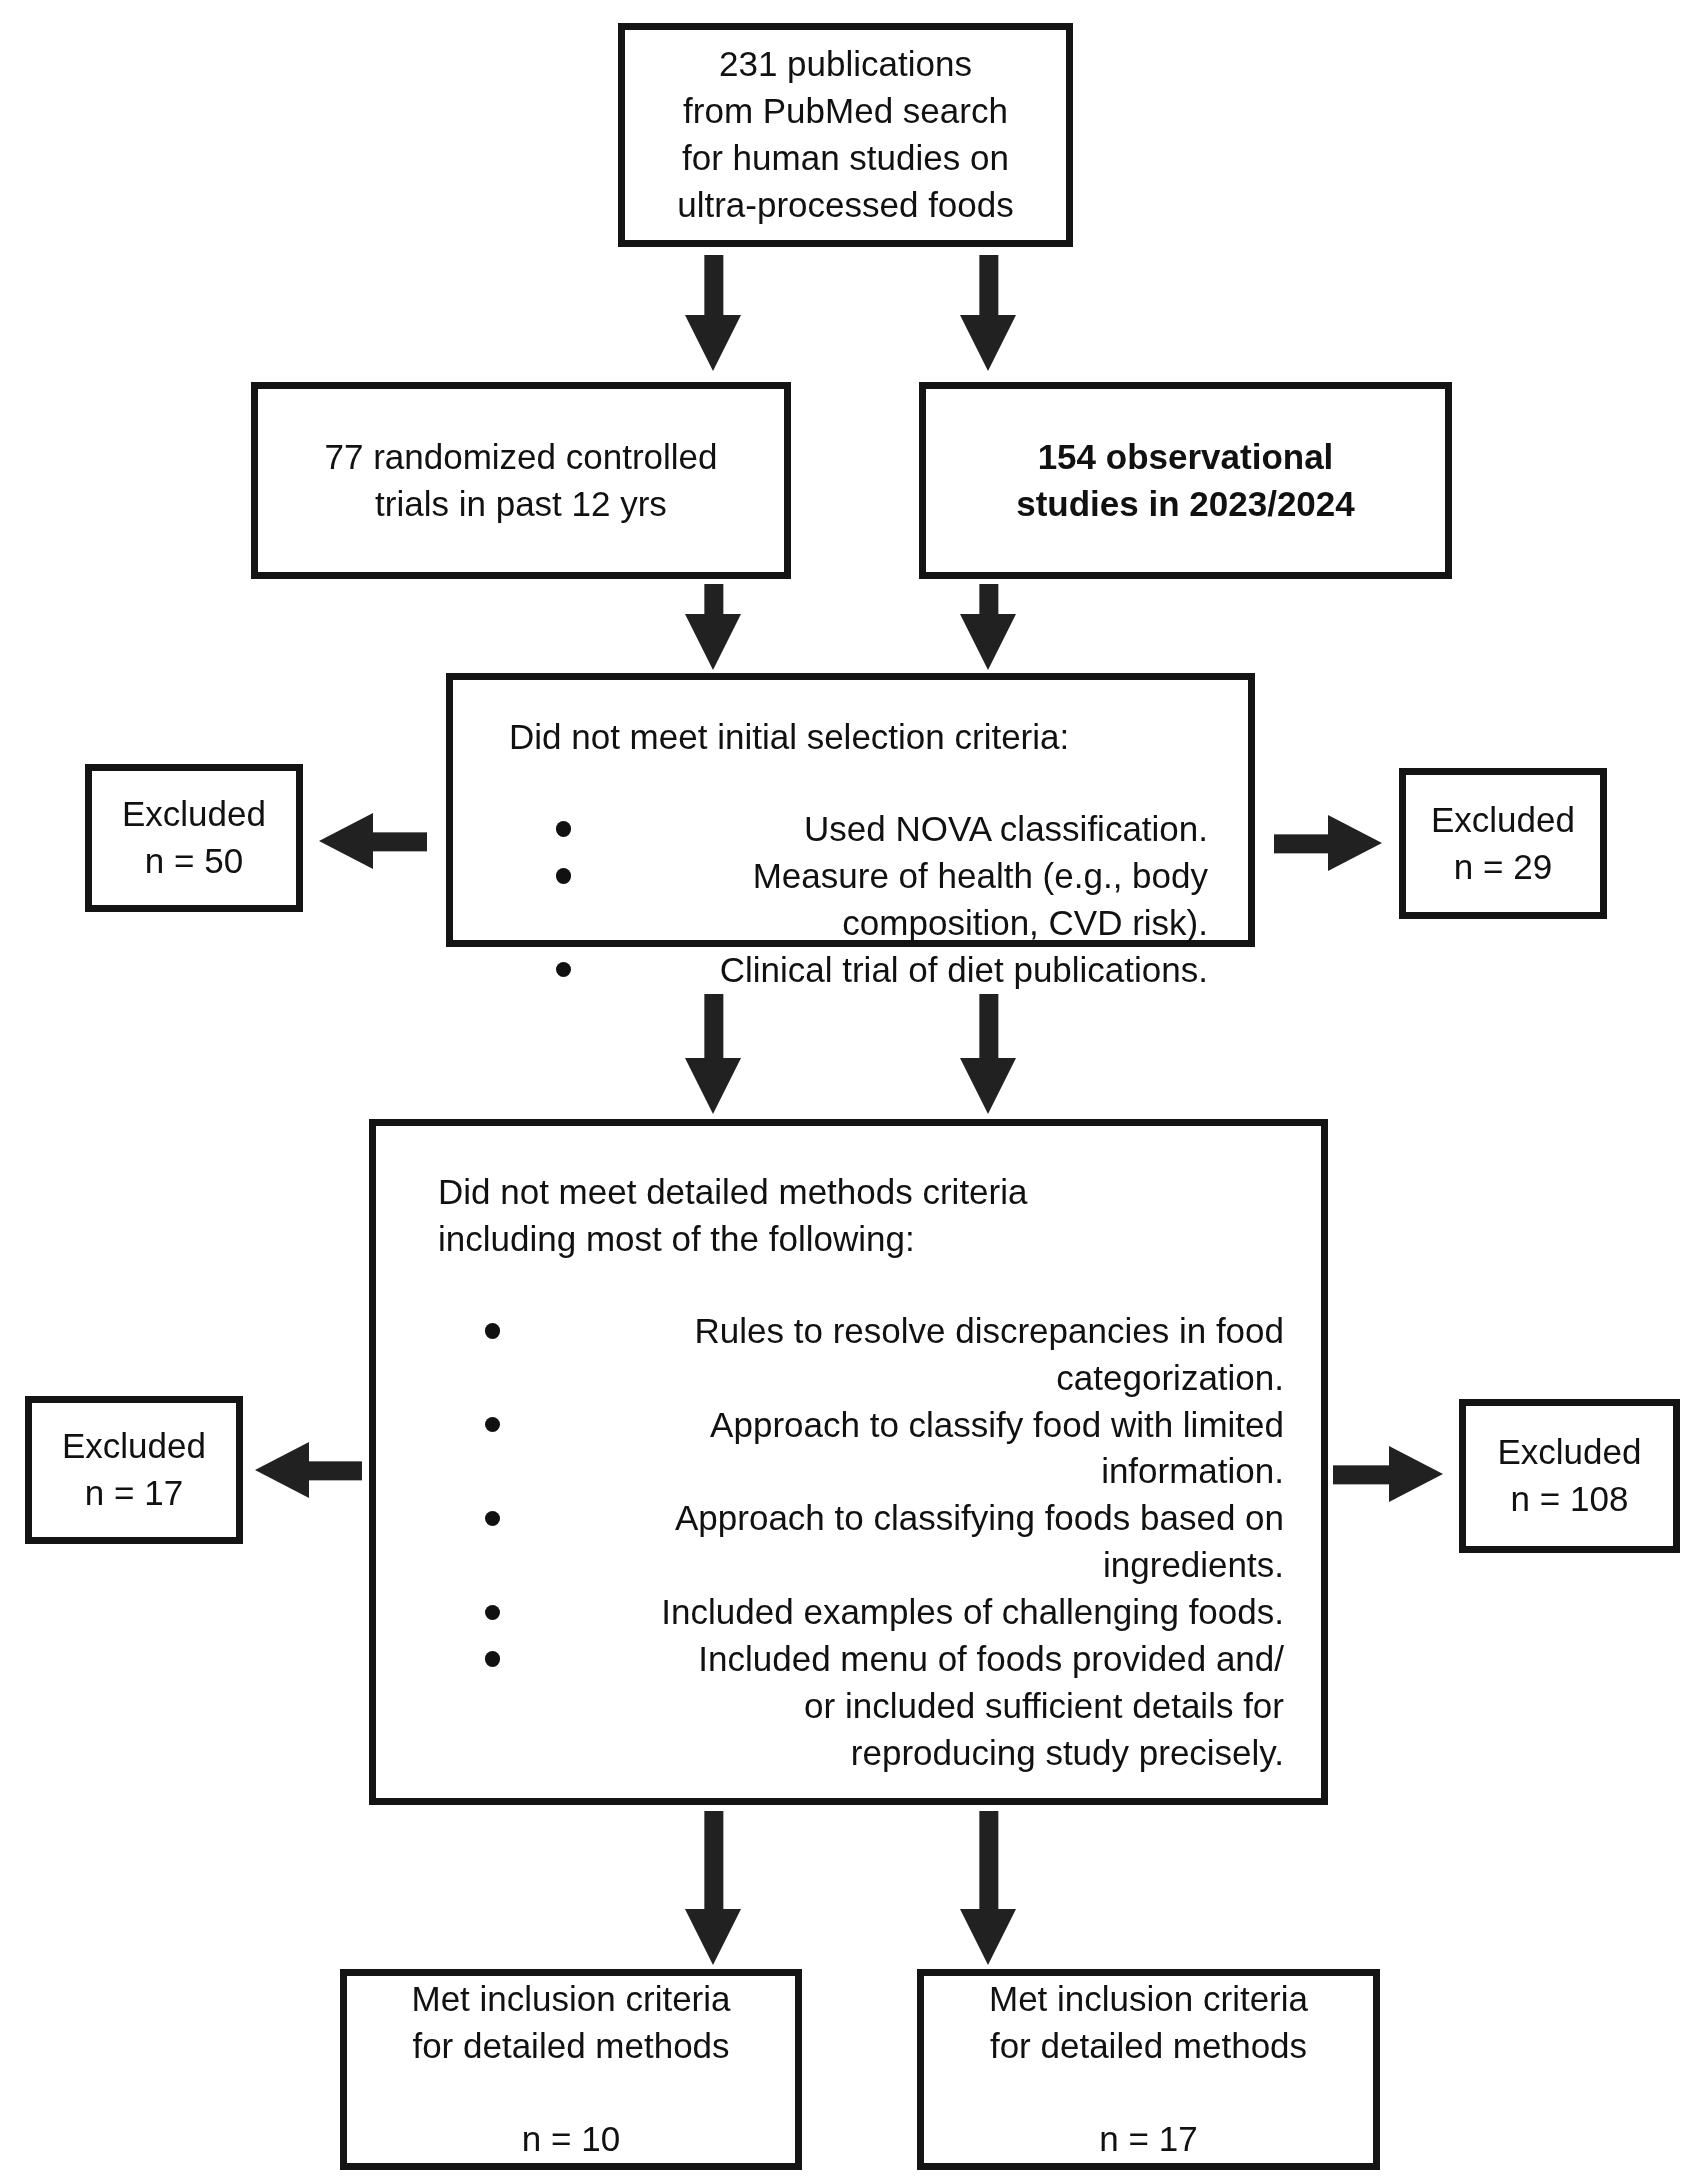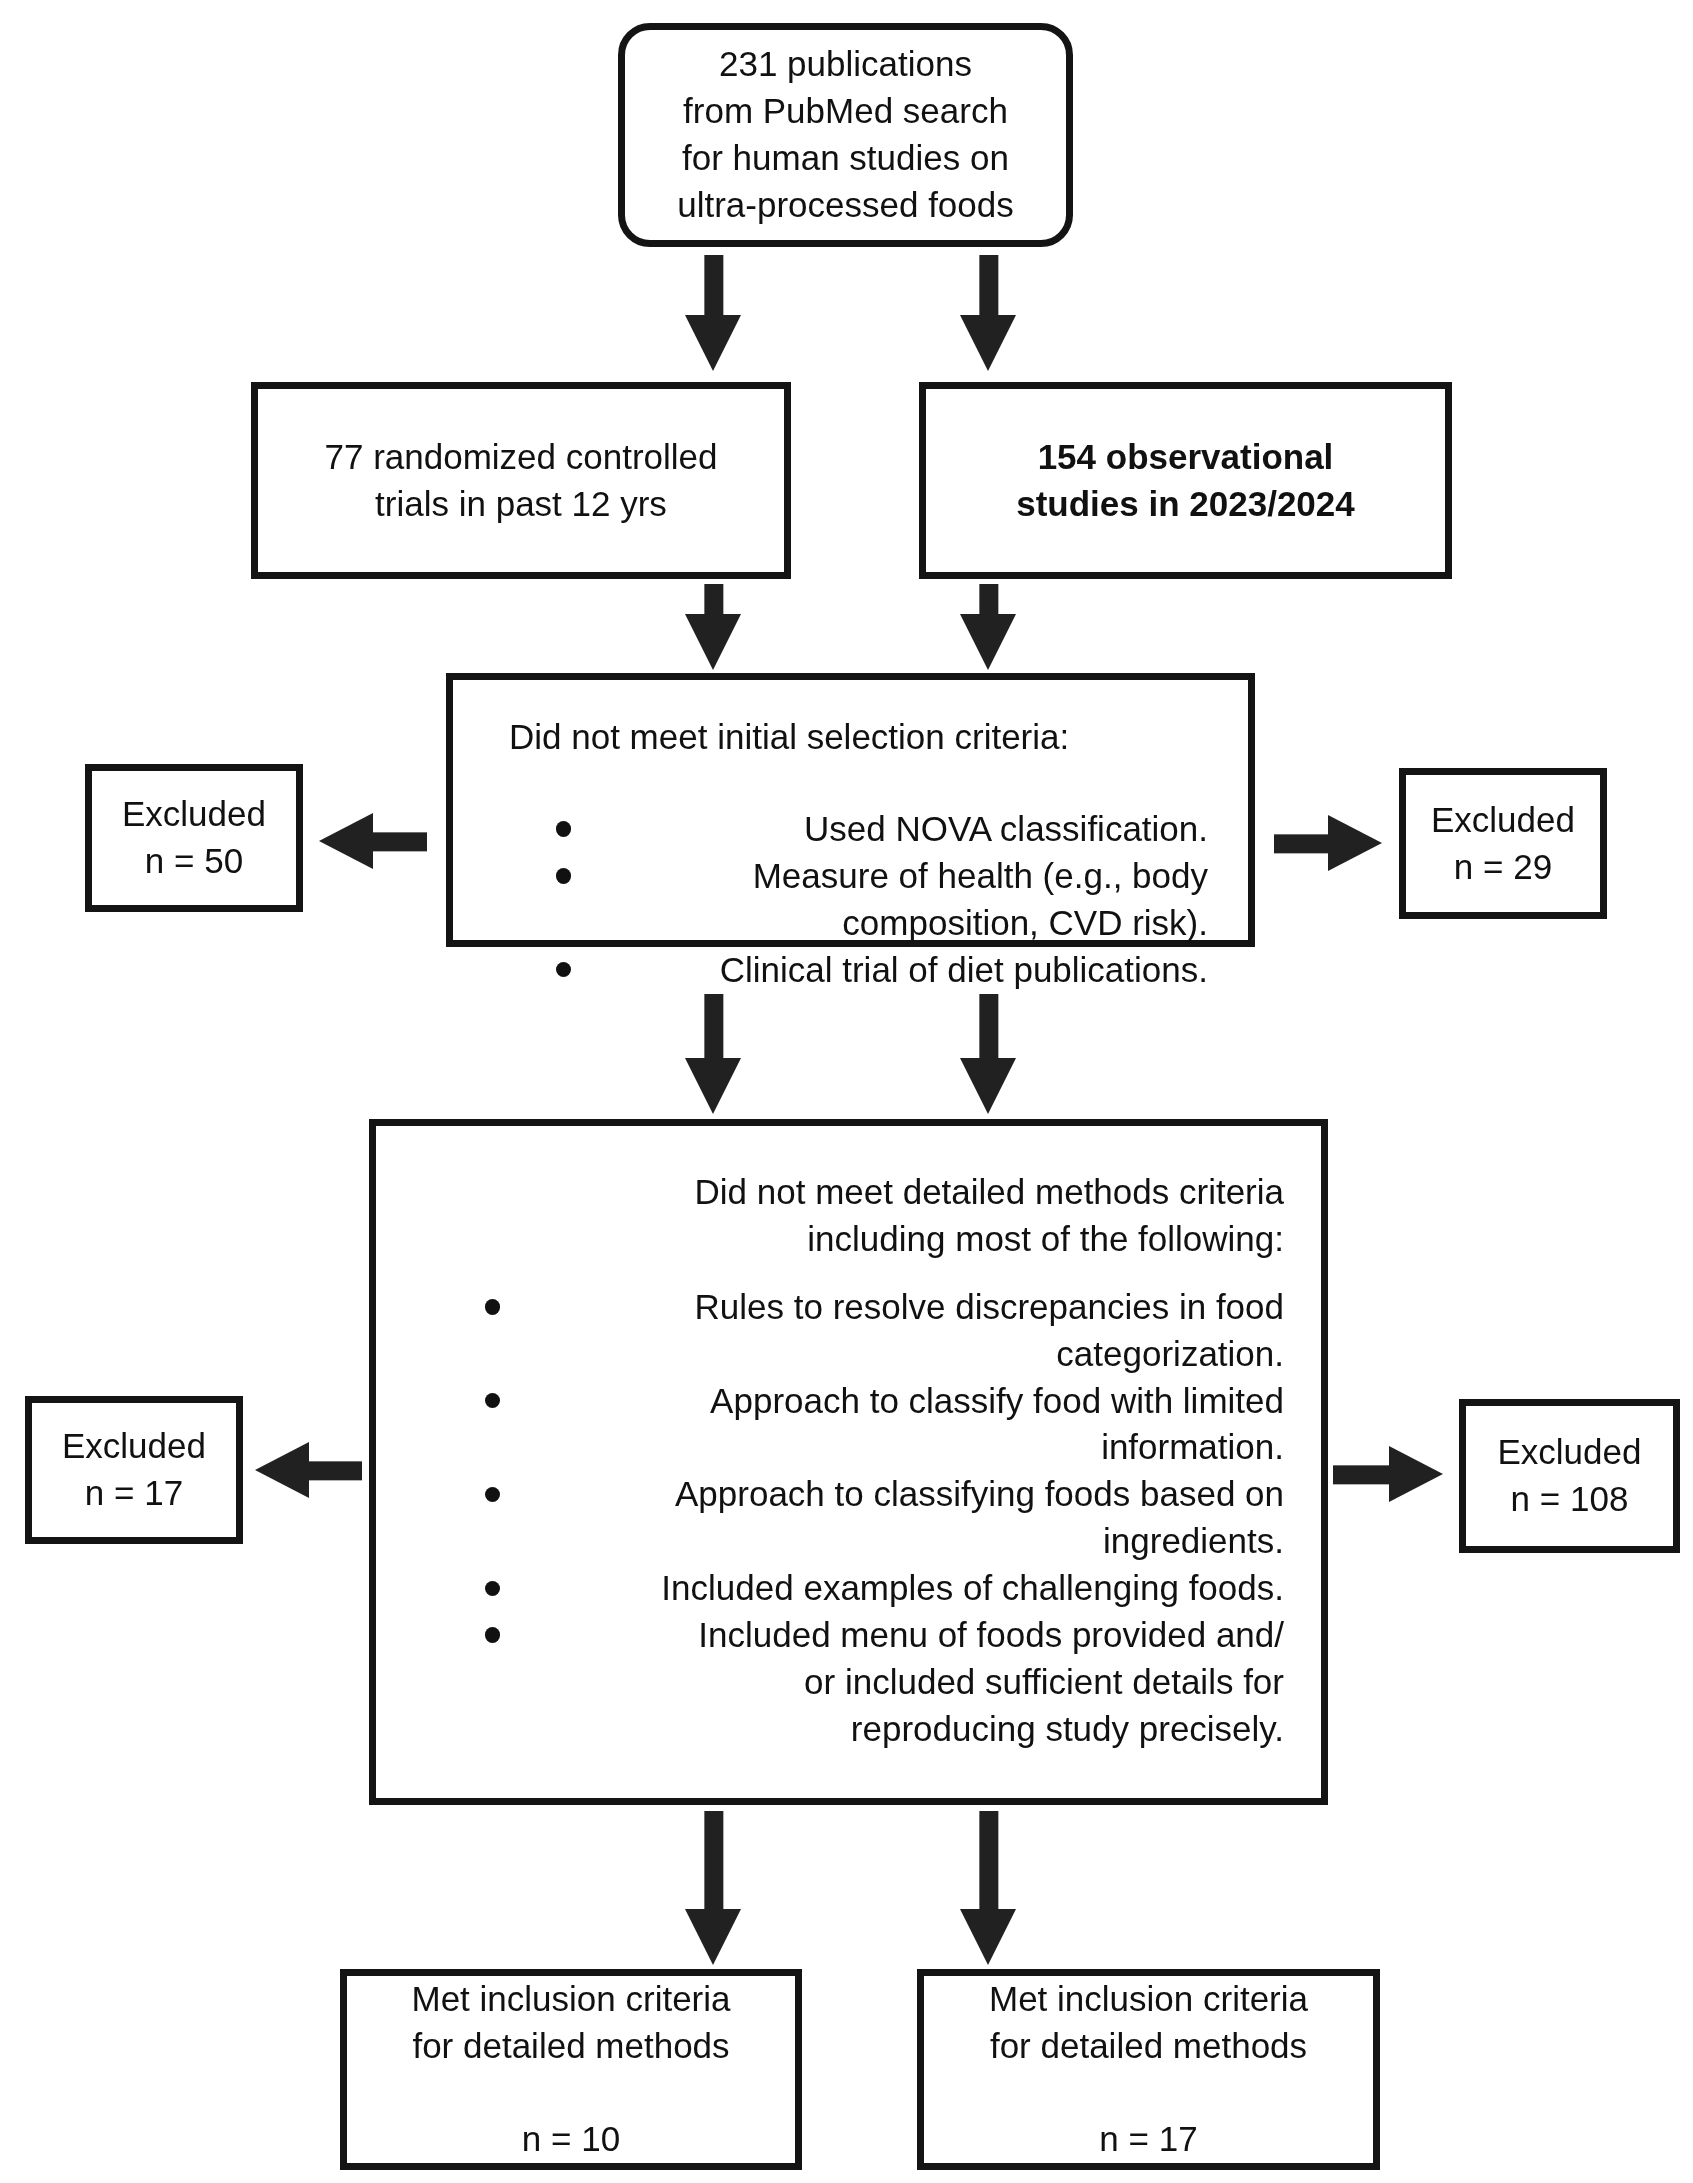--- a/index.html
+++ b/index.html
@@ -32,21 +32,21 @@
   
   .criteria { padding: 34px 40px 0 56px; }
   .criteria-title { white-space: pre-line; margin: 0 0 45px 0; }
   ul.bullets { list-style: none; margin: 0; padding: 0 0 0 45px; text-align: right; }
   ul.bullets li { position: relative; padding-left: 42px; white-space: pre-line; }
   ul.bullets li::before {
     content: ""; position: absolute; left: 1.5px; top: 15.4px;
     width: 15.4px; height: 15.4px; border-radius: 50%; background: var(--text);
   }
   #box-detailed.criteria { padding: 43px 37px 0 62px; }
-  #box-detailed .criteria-title { margin-bottom: 21px; text-align: right; }
+  #box-detailed .criteria-title { margin-bottom: 45px; }
 
   
   .arrow-v { position: absolute; width: 57px; }
   .arrow-v .shaft {
     position: absolute; left: 50%; transform: translateX(-50%);
     top: 0; width: 19.3px; height: calc(100% - 54px); background: var(--arrow);
   }
   .arrow-v .head {
     position: absolute; left: 0; bottom: 0; width: 0; height: 0;
     border-left: 28.6px solid transparent; border-right: 28.6px solid transparent;
@@ -67,21 +67,21 @@
     border-top: 28.6px solid transparent; border-bottom: 28.6px solid transparent;
     border-right: 54px solid var(--arrow);
   }
   .arrow-h.point-right .head {
     right: 0;
     border-top: 28.6px solid transparent; border-bottom: 28.6px solid transparent;
     border-left: 54px solid var(--arrow);
   }
 
   
-  #box-source   { left: 618px;  top: 23px;   width: 455px;  height: 224px; border-radius: 32px; }
+  #box-source   { left: 618px;  top: 23px;   width: 455px;  height: 224px; }
   #ar-a1        { left: 685px;  top: 255px;  height: 116px; }
   #ar-a2        { left: 960px; top: 255px;  height: 116px; }
   #box-rct      { left: 251px;  top: 382px;  width: 540px;  height: 197px; }
   #box-obs      { left: 919px; top: 382px;  width: 533px;  height: 197px; font-weight: bold; }
   #ar-b1        { left: 685px;  top: 584px;  height: 86px; }
   #ar-b2        { left: 960px; top: 584px;  height: 86px; }
   #box-initial  { left: 446px;  top: 673px;  width: 809px; height: 274px; }
   #box-exc50    { left: 85px;  top: 764px;  width: 218px;  height: 148px; }
   #ar-exc50     { left: 319px;  top: 813px; width: 108px; }
   #box-exc29    { left: 1399px; top: 768px;  width: 208px;  height: 151px; }

